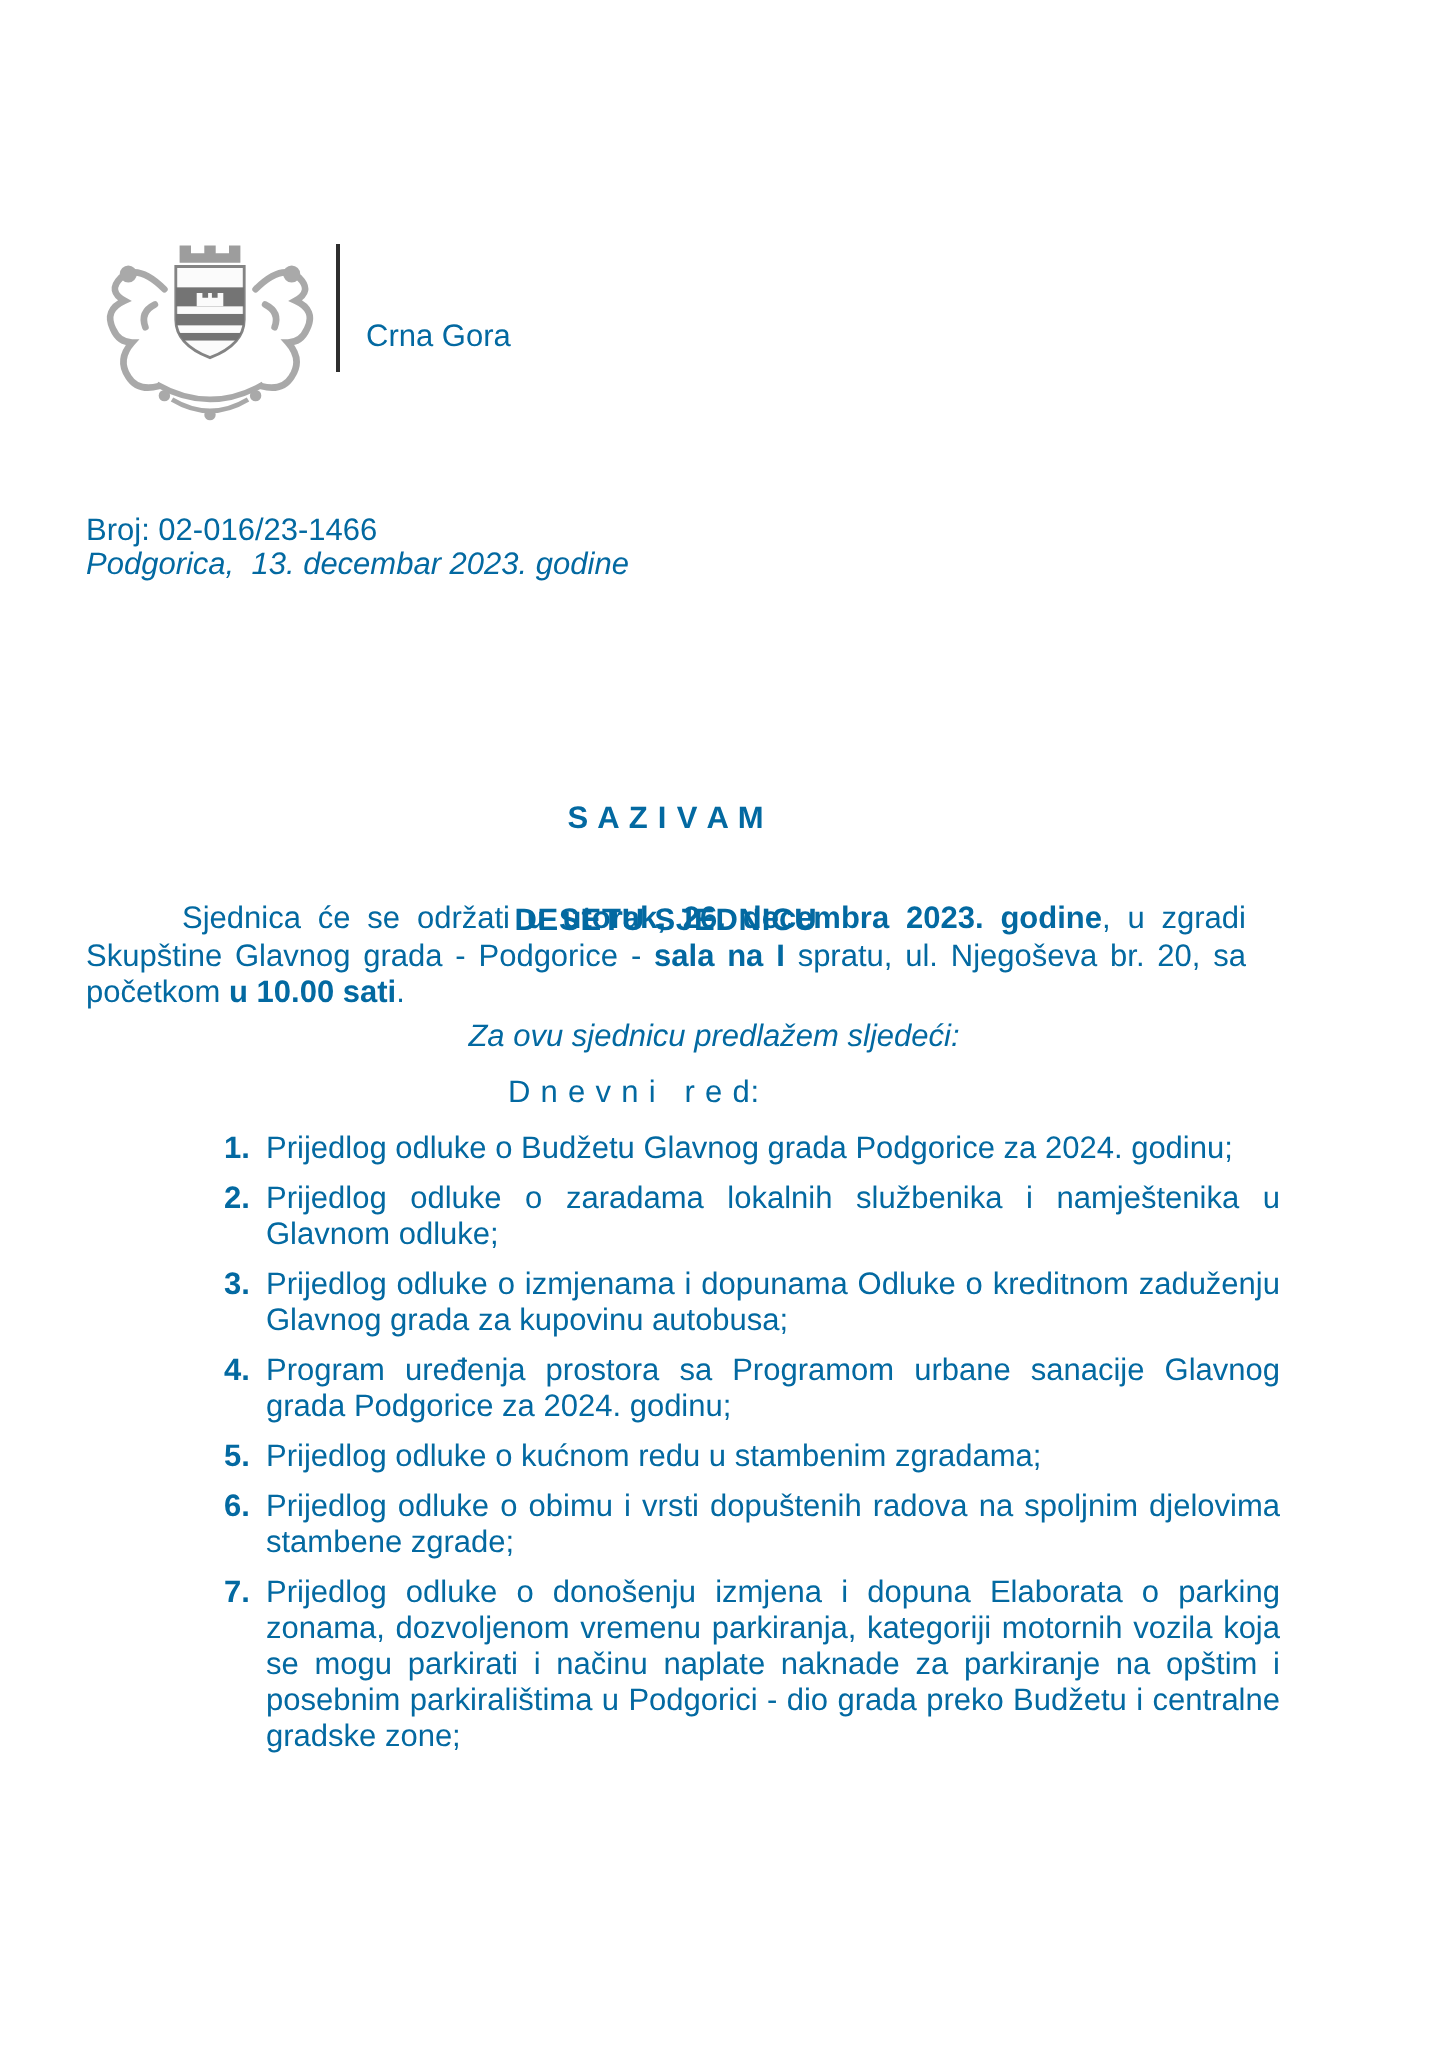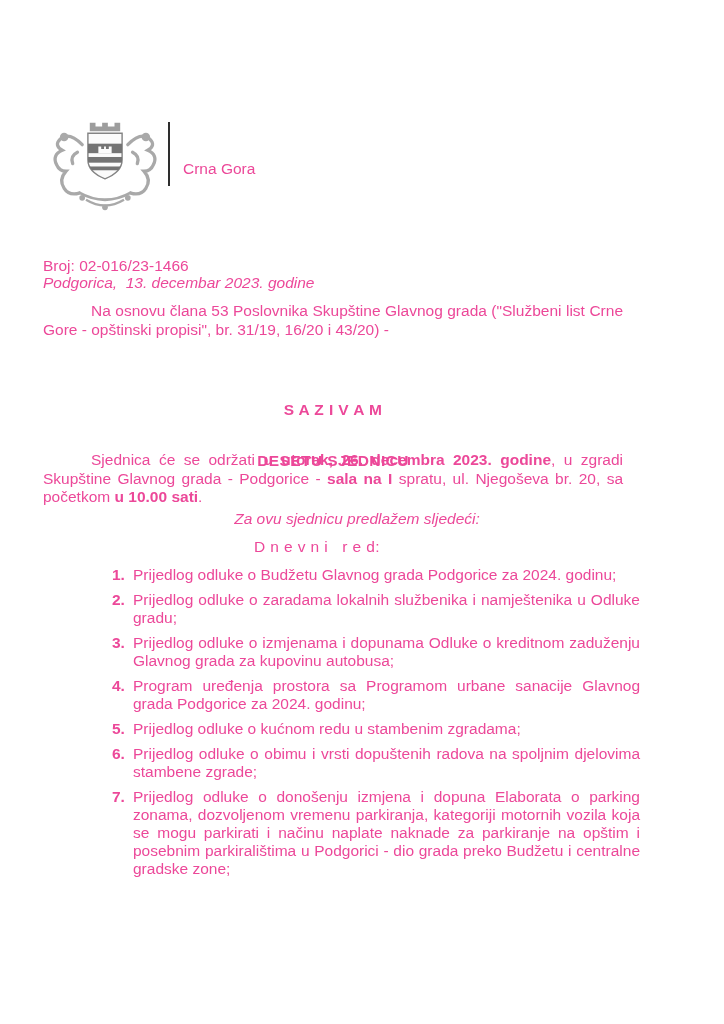--- a/index.html
+++ b/index.html
@@ -6,21 +6,21 @@
     margin: 0;
     padding: 0;
     background: #ffffff;
   }
   .page {
     position: relative;
     width: 724px;
     height: 1024px;
     background: #ffffff;
     font-family: "Liberation Sans", "DejaVu Sans", sans-serif;
-    color: #ec4899;
+    color: #0369a1;
     font-size: 15.5px;
     overflow: hidden;
   }
   
   .header-row {
     position: absolute;
     top: 116px;
     left: 48px;
     display: flex;
     align-items: flex-start;
@@ -168,41 +168,40 @@
     </div>
     <div class="header-divider"></div>
     <div class="header-text">
       <div>Crna Gora</div>
     </div>
   </div>
 
   <div class="broj-line">Broj: 02-016/23-1466</div>
   <div class="place-date">Podgorica,  13. decembar 2023. godine</div>
 
-  <p class="para indent legal-para">Na osnovu člana 53 Poslovnika Skupštine Glavnog grada ("Službeni list Crne Gore - opštinski propisi", br. 31/19, 16/20 i 43/20) -</p>
 
   <div class="title-block">
     <div>S A Z I V A M</div>
     <div>DESETU SJEDNICU</div>
   </div>
 
   <p class="para indent session-para"><span>Sjednica će se održati </span><b>u utorak, 26. decembra 2023. godine</b><span>, u zgradi Skupštine Glavnog grada - Podgorice - </span><b>sala na I</b><span> spratu, ul. Njegoševa br. 20, sa početkom </span><b>u 10.00 sati</b><span>.</span></p>
 
   <p class="para indent intro-para">Za ovu sjednicu predlažem sljedeći:</p>
 
   <div class="agenda-heading">D n e v n i   r e d:</div>
 
   <ol class="agenda">
     <li class="agenda-item">
       <span class="num">1.</span>
       <span class="txt">Prijedlog odluke o Budžetu Glavnog grada Podgorice za 2024. godinu;</span>
     </li>
     <li class="agenda-item">
       <span class="num">2.</span>
-      <span class="txt">Prijedlog odluke o zaradama lokalnih službenika i namještenika u Odluke gradu;</span>
+      <span class="txt">Prijedlog odluke o zaradama lokalnih službenika i namještenika u Glavnom odluke;</span>
     </li>
     <li class="agenda-item">
       <span class="num">3.</span>
       <span class="txt">Prijedlog odluke o izmjenama i dopunama Odluke o kreditnom zaduženju Glavnog grada za kupovinu autobusa;</span>
     </li>
     <li class="agenda-item">
       <span class="num">4.</span>
       <span class="txt">Program uređenja prostora sa Programom urbane sanacije Glavnog grada Podgorice za 2024. godinu;</span>
     </li>
     <li class="agenda-item">

